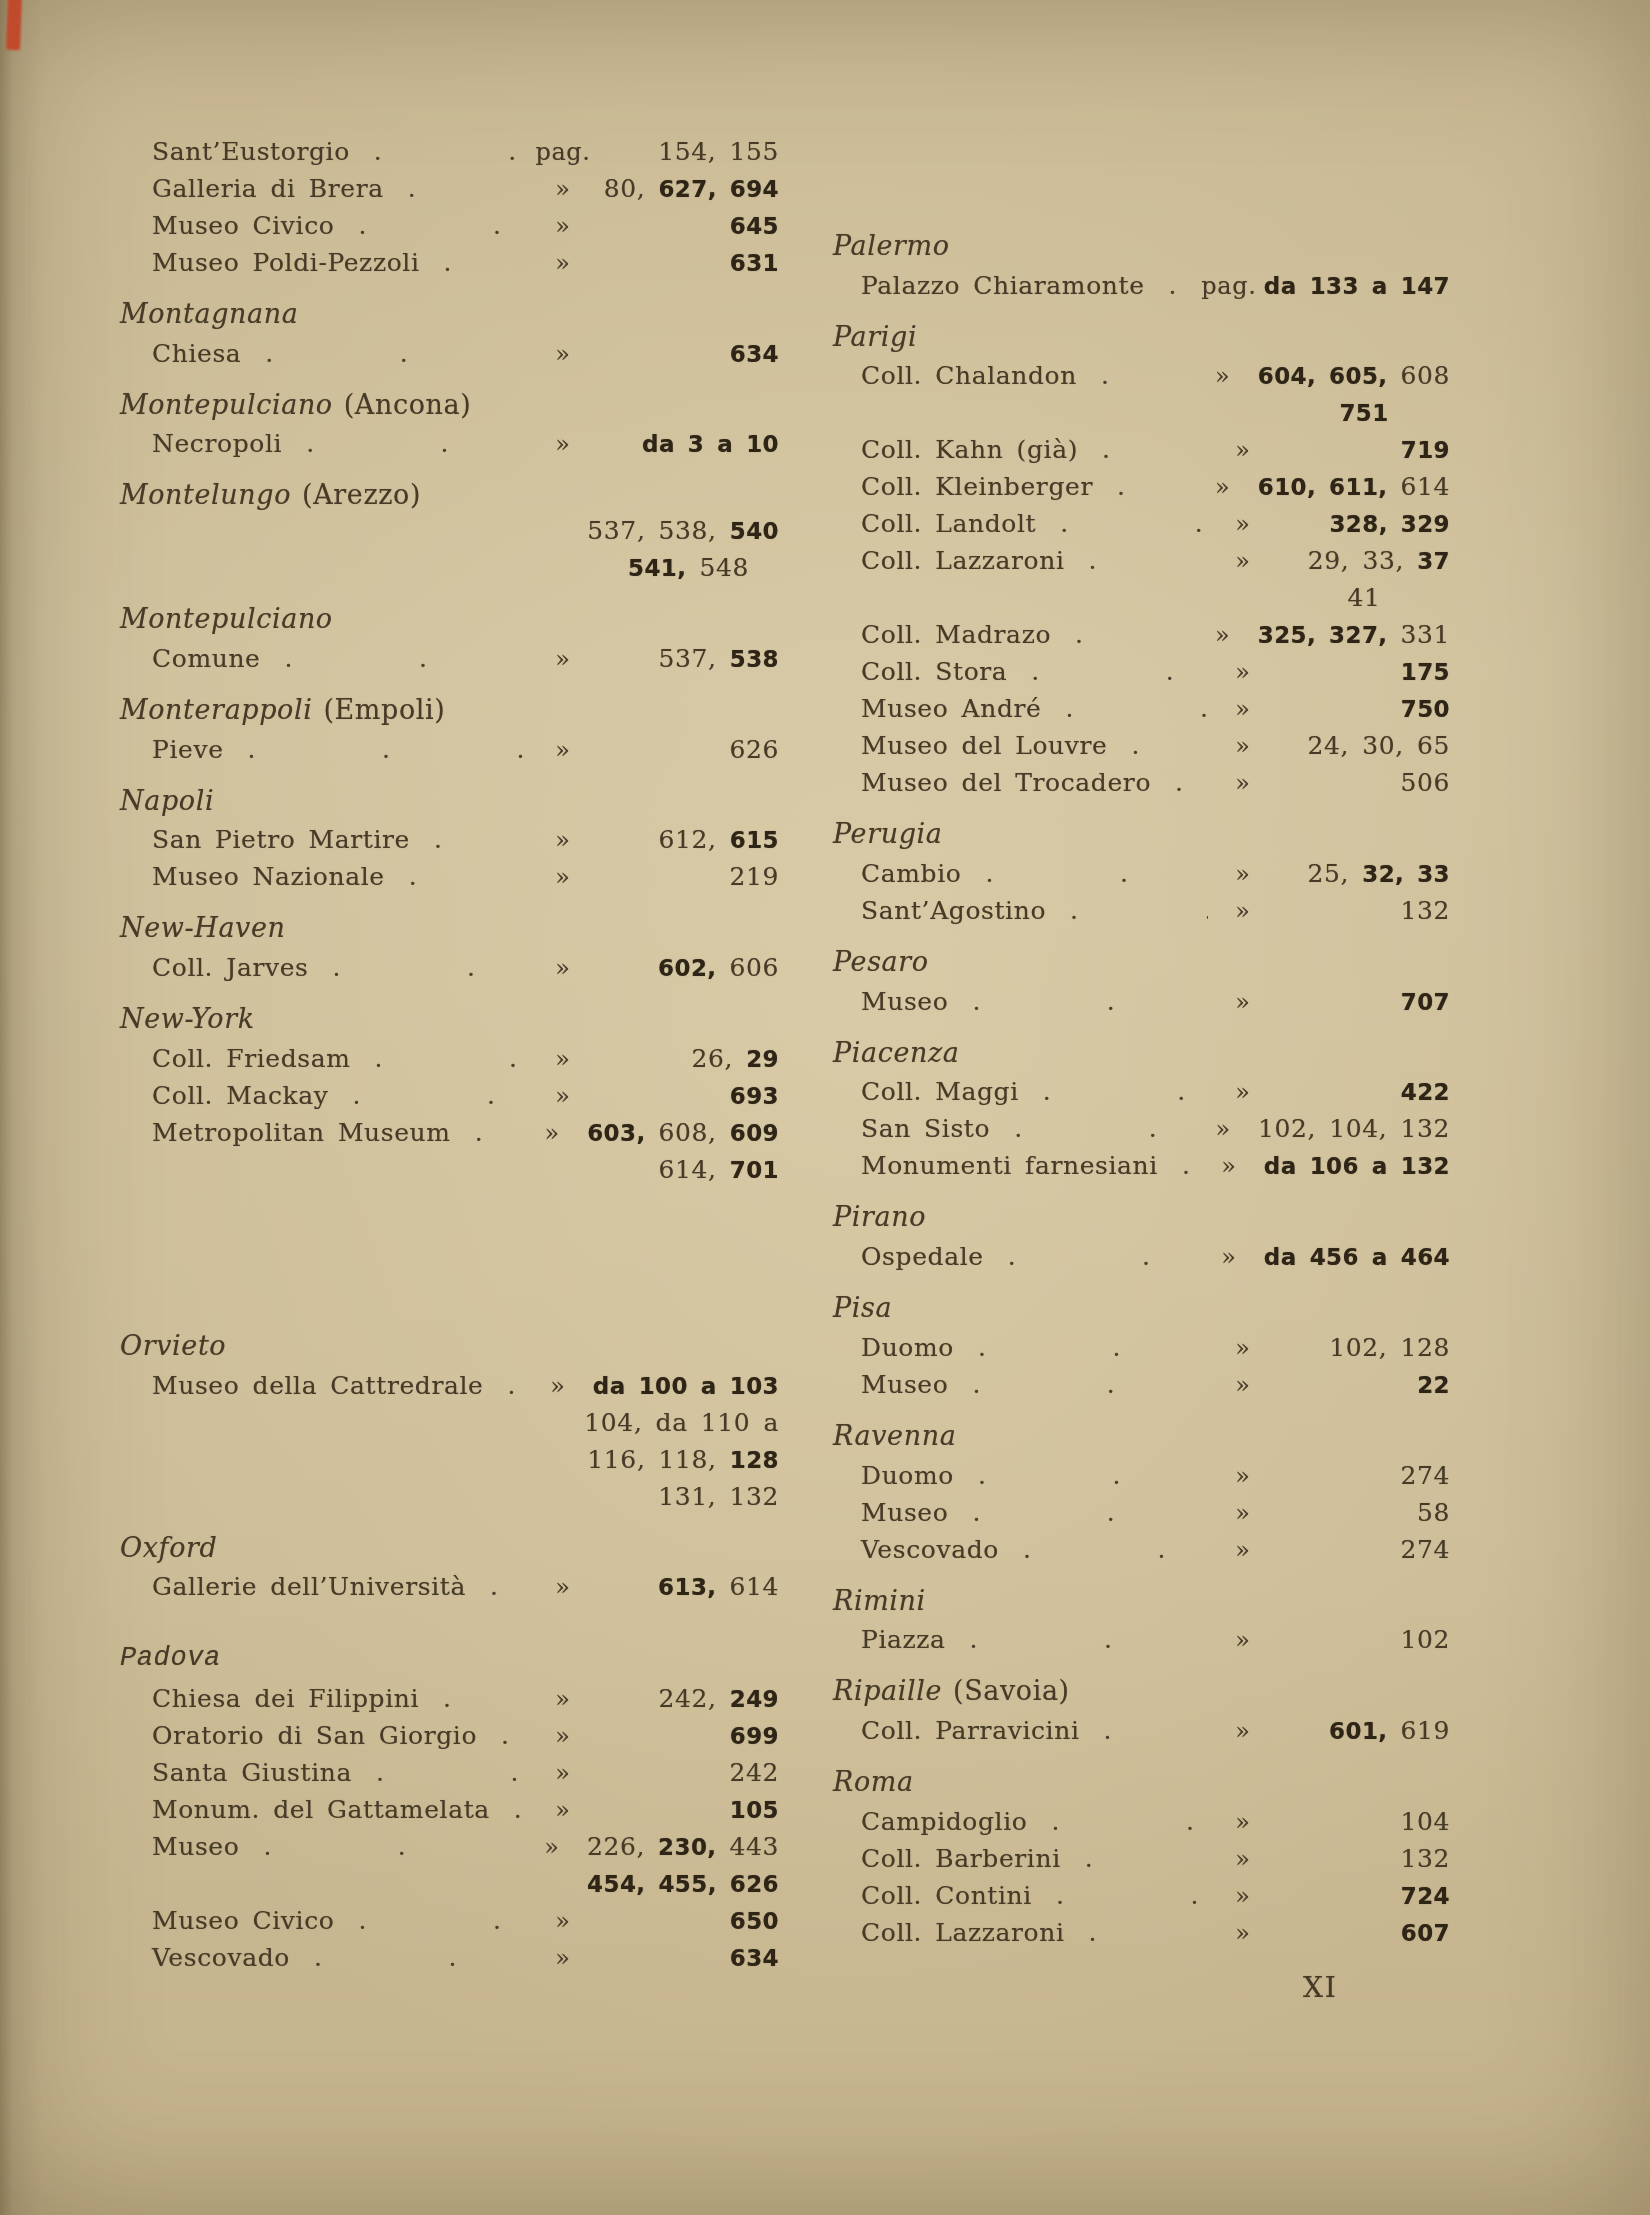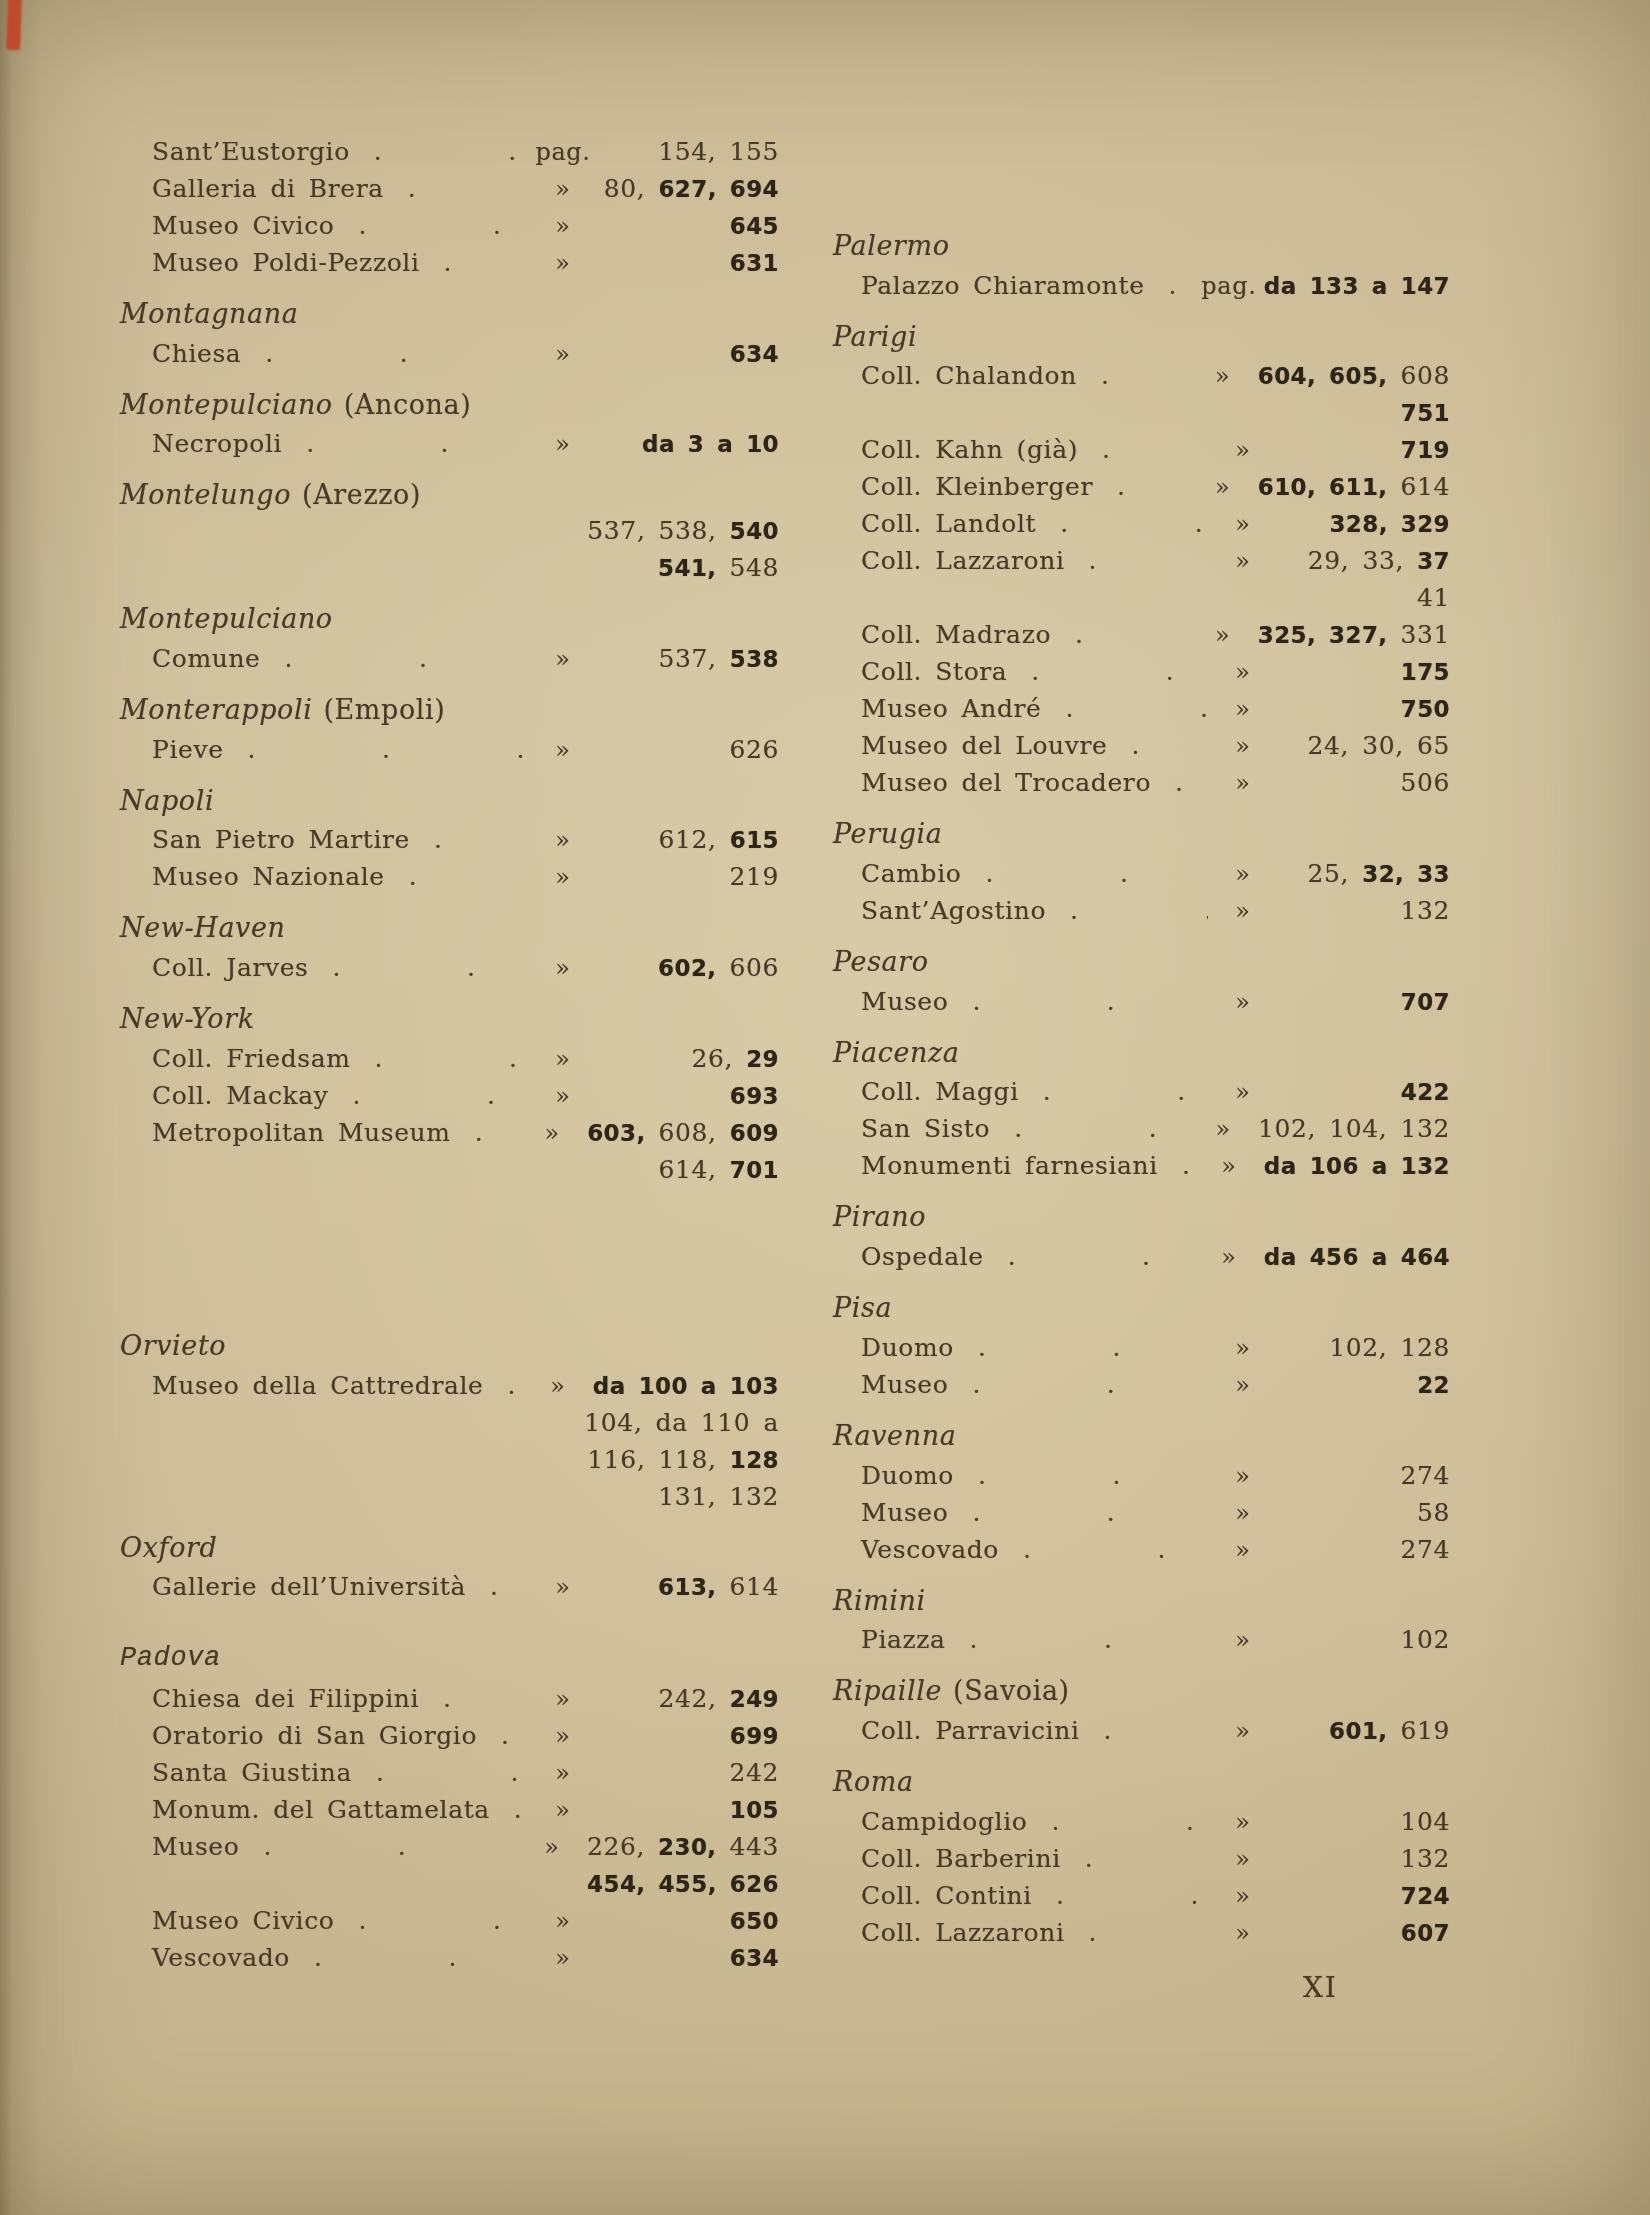--- a/index.html
+++ b/index.html
@@ -39,21 +39,21 @@
   .col-right .label{padding-left:28px;}
   .row.city .label{padding-left:0;}
   .leader{
     flex:1 1 auto;overflow:hidden;white-space:nowrap;
     letter-spacing:57px;padding-left:24px;min-width:0;
     color:#4a3d29;
   }
   .ref{flex:none;width:70px;text-align:center;font-size:24px;}
   .pages{flex:none;min-width:181px;text-align:right;font-size:25px;}
   .col-right .pages{min-width:172px;}
-  .pages.align-left{text-align:right;}
+  .pages.align-left{text-align:center;}
   .pages .b{
     font-family:"DejaVu Sans", sans-serif;font-weight:bold;
     font-size:23px;color:#2e2517;letter-spacing:0.4px;
     text-shadow:0 0 0.9px rgba(40,30,18,.5);
   }
   .cont .leader,.cont .ref{visibility:hidden;}
   .folio{
     position:absolute;left:1283px;top:1971px;
     font-size:28px;letter-spacing:1.8px;
     text-shadow:0 0 0.9px rgba(71,58,39,.5);

